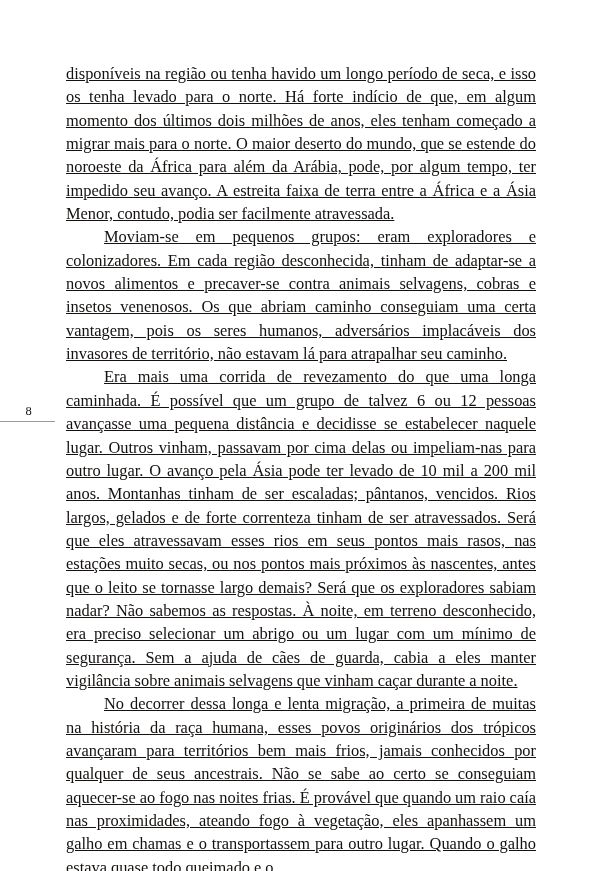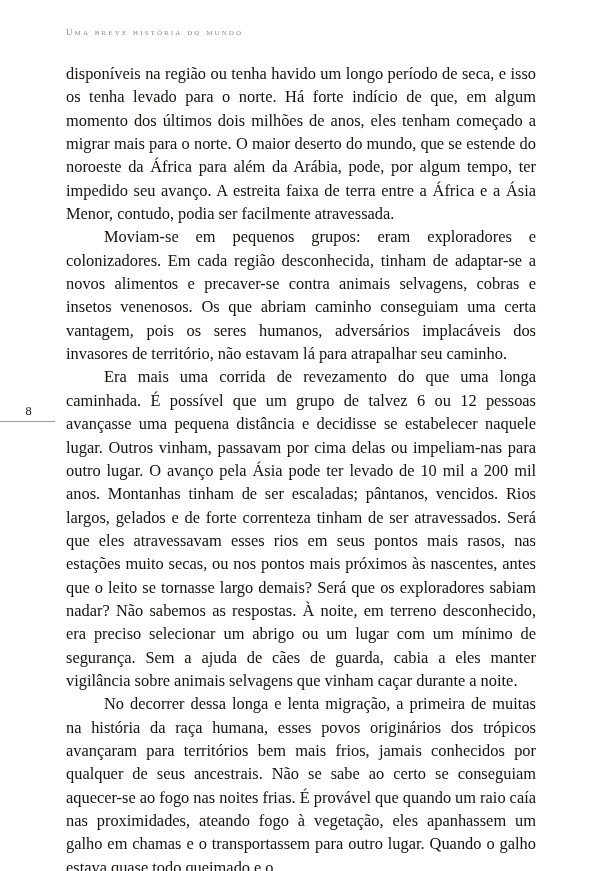--- a/index.html
+++ b/index.html
@@ -77,31 +77,31 @@
   .para {
     margin: 0;
     font-size: 16.4px;
     line-height: 23.35px;
     text-align: justify;
     text-align-last: left;
     color: #14110f;
     -webkit-hyphens: none;
     hyphens: none;
     word-spacing: -0.1px;
+    text-decoration: underline;
   }
   .para.indent {
     text-indent: 38px;
   }
 </style>
 </head>
 <body>
 
 <div class="page">
 
-  <div class="running-head">Uma breve história do mundo</div>
 
   <div class="folio-block">
     <div class="folio-number">8</div>
     <div class="folio-rule"></div>
   </div>
 
   <div class="textblock">
     <p class="para">disponíveis na região ou tenha havido um longo período de seca, e isso os tenha levado para o norte. Há forte indício de que, em algum momento dos últimos dois milhões de anos, eles tenham começado a migrar mais para o norte. O maior deserto do mundo, que se estende do noroeste da África para além da Arábia, pode, por algum tempo, ter impedido seu avanço. A estreita faixa de terra entre a África e a Ásia Menor, contudo, podia ser facilmente atravessada.</p>
     <p class="para indent">Moviam-se em pequenos grupos: eram exploradores e colonizadores. Em cada região desconhecida, tinham de adaptar-se a novos alimentos e precaver-se contra animais selvagens, cobras e insetos venenosos. Os que abriam caminho conseguiam uma certa vantagem, pois os seres humanos, adversários implacáveis dos invasores de território, não estavam lá para atrapalhar seu caminho.</p>
     <p class="para indent">Era mais uma corrida de revezamento do que uma longa caminhada. É possível que um grupo de talvez 6 ou 12 pessoas avançasse uma pequena distância e decidisse se estabelecer naquele lugar. Outros vinham, passavam por cima delas ou impeliam-nas para outro lugar. O avanço pela Ásia pode ter levado de 10 mil a 200 mil anos. Montanhas tinham de ser escaladas; pântanos, vencidos. Rios largos, gelados e de forte correnteza tinham de ser atravessados. Será que eles atravessavam esses rios em seus pontos mais rasos, nas estações muito secas, ou nos pontos mais próximos às nascentes, antes que o leito se tornasse largo demais? Será que os exploradores sabiam nadar? Não sabemos as respostas. À noite, em terreno desconhecido, era preciso selecionar um abrigo ou um lugar com um mínimo de segurança. Sem a ajuda de cães de guarda, cabia a eles manter vigilância sobre animais selvagens que vinham caçar durante a noite.</p>

